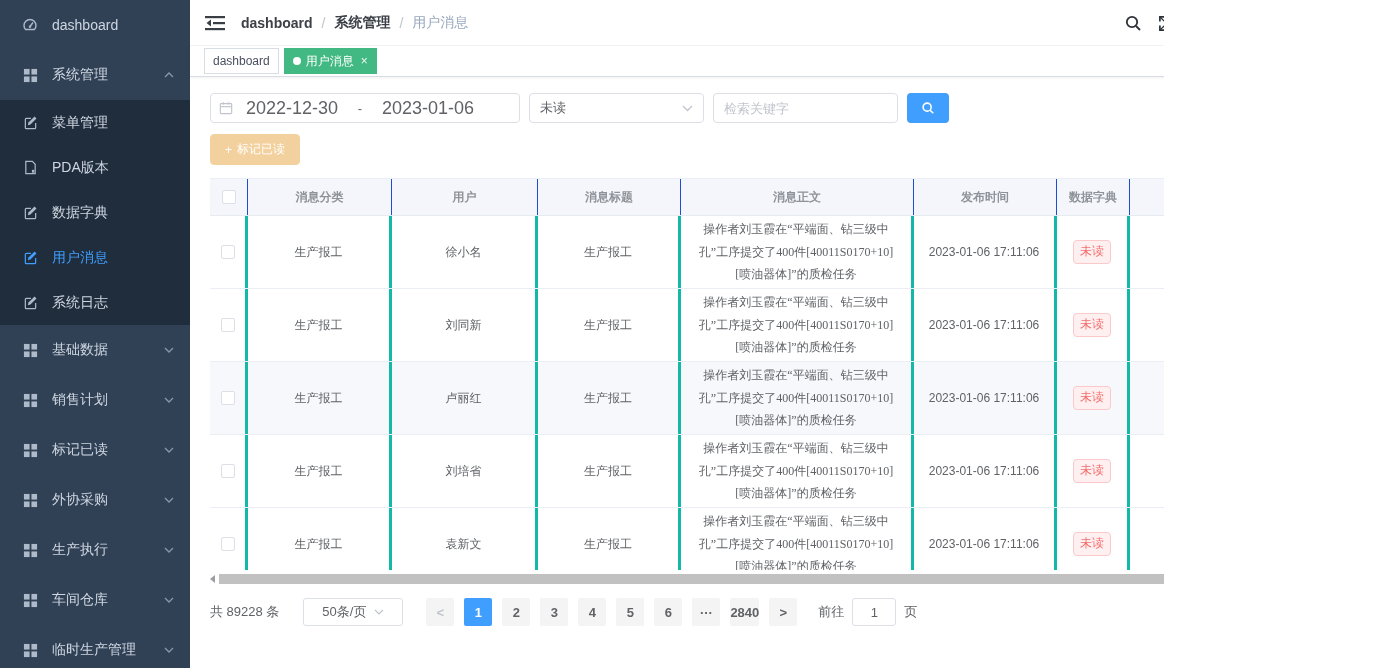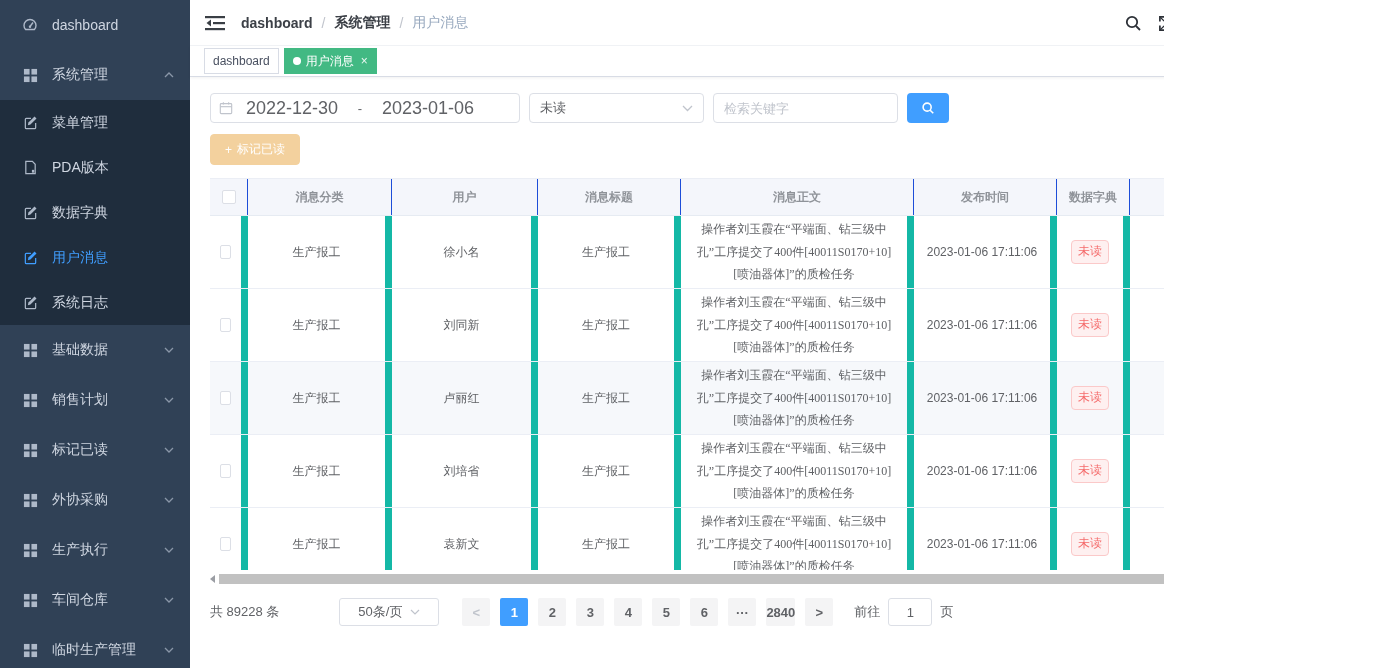--- a/index.html
+++ b/index.html
@@ -60,42 +60,42 @@
 
   
   .table { margin-top:13px; width:1150px; border-top:1px solid #ebeef5; position:relative; font-size:12px; }
   .t-header { display:flex; height:37px; background:#f4f6fb; border-bottom:1px solid #e6ebf2; }
   .t-hcell { display:flex; align-items:center; justify-content:center; color:#8f9399; font-weight:700; border-right:1px solid #1d4ed8; }
   .t-hcell:last-child { border-right:none; }
   .t-body { height:354px; overflow:hidden; width:1140px; }
   .t-row { display:flex; height:73px; border-bottom:1px solid #ebeef5; background:#fff; }
   .t-row.stripe { background:#f6f8fb; }
   .t-cell { display:flex; align-items:center; justify-content:center; text-align:center; color:#606266;
-            padding:0 10px; line-height:1.9; border-right:7px solid #14b8a6; overflow:hidden; }
+            padding:0 10px; line-height:1.9; border-right:3px solid #14b8a6; overflow:hidden; }
   .t-cell:last-child { border-right:none; }
   .c0 { width:38px; } .c1 { width:144px; } .c2 { width:146px; } .c3 { width:143px; }
   .c4 { width:233px;font-family:Liberation Serif, serif; } .c5 { width:143px; } .c6 { width:73px; } .c7 { width:143px; } .c8 { flex:1; }
   .checkbox { width:14px; height:14px; border:1px solid #dcdfe6; border-radius:2px; background:#fff; cursor:pointer; }
   .badge-unread { background:#fef0f0; border:1px solid #fbc9c9; color:#f56c6c; border-radius:4px; padding:1px 6px; line-height:1.6; font-size:12px; }
 
   .vscroll { position:absolute; right:0; top:37px; width:10px; height:354px; background:#fff; }
   .vs-up { position:absolute; top:2px; left:1px; width:0; height:0; border-left:4px solid transparent; border-right:4px solid transparent; border-bottom:5px solid #b9bdc4; }
   .vs-thumb { position:absolute; top:13px; left:1px; width:8px; height:44px; background:#c1c4c9; cursor:pointer; }
   .vs-down { position:absolute; bottom:2px; left:1px; width:0; height:0; border-left:4px solid transparent; border-right:4px solid transparent; border-top:5px solid #b9bdc4; }
 
   .hscroll { margin-top:4px; width:1156px; height:10px; position:relative; display:flex; align-items:center; }
   .hs-left { width:0; height:0; border-top:4px solid transparent; border-bottom:4px solid transparent; border-right:5px solid #9a9da3; margin-right:4px; }
   .hs-track { flex:1; height:10px; background:#f1f1f1; position:relative; }
   .hs-thumb { position:absolute; left:0; top:0; height:10px; width:99%; background:#c1c1c1; cursor:pointer; }
   .hs-right { width:0; height:0; border-top:4px solid transparent; border-bottom:4px solid transparent; border-left:5px solid #9a9da3; margin-left:4px; }
 
   
   .pagination { margin-top:14px; display:flex; align-items:center; font-size:13px; color:#606266; }
   .pg-total { margin-right:24px; }
-  .pg-size { width:100px; height:28px; border:1px solid #dcdfe6; border-radius:3px; display:flex; align-items:center; justify-content:center; gap:8px; color:#606266; cursor:pointer; margin-right:18px; background:#fff;margin-left:36px; }
+  .pg-size { width:100px; height:28px; border:1px solid #dcdfe6; border-radius:3px; display:flex; align-items:center; justify-content:center; gap:8px; color:#606266; cursor:pointer; margin-right:18px; background:#fff; }
   .pg-btn { min-width:28px; height:28px; margin:0 5px; background:#f4f4f5; border:none; border-radius:2px;
             color:#606266; font-size:13px; font-weight:700; display:flex; align-items:center; justify-content:center; cursor:pointer; font-family:inherit; }
   .pg-btn.active { background:#409eff; color:#fff; }
   .pg-btn.disabled { color:#c0c4cc; cursor:default; }
   .pg-goto { display:flex; align-items:center; gap:8px; margin-left:16px; }
   .pg-input { width:44px; height:28px; border:1px solid #dcdfe6; border-radius:3px; text-align:center; font-size:13px; color:#606266; outline:none; font-family:inherit; }
 
   svg { display:block; }
 </style>
 </head>

